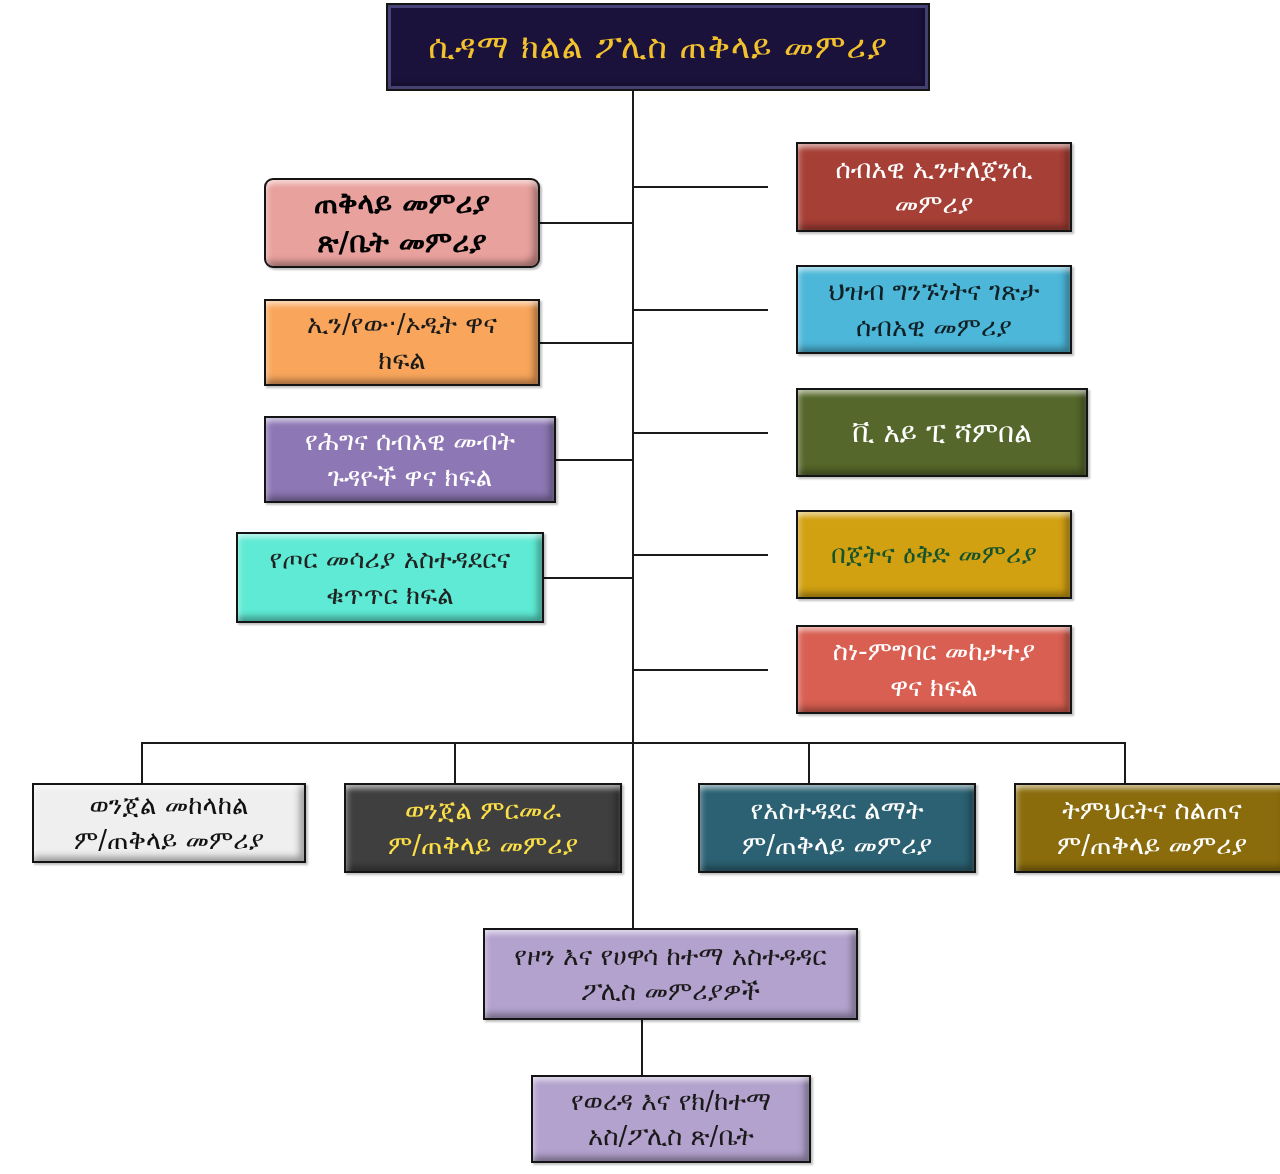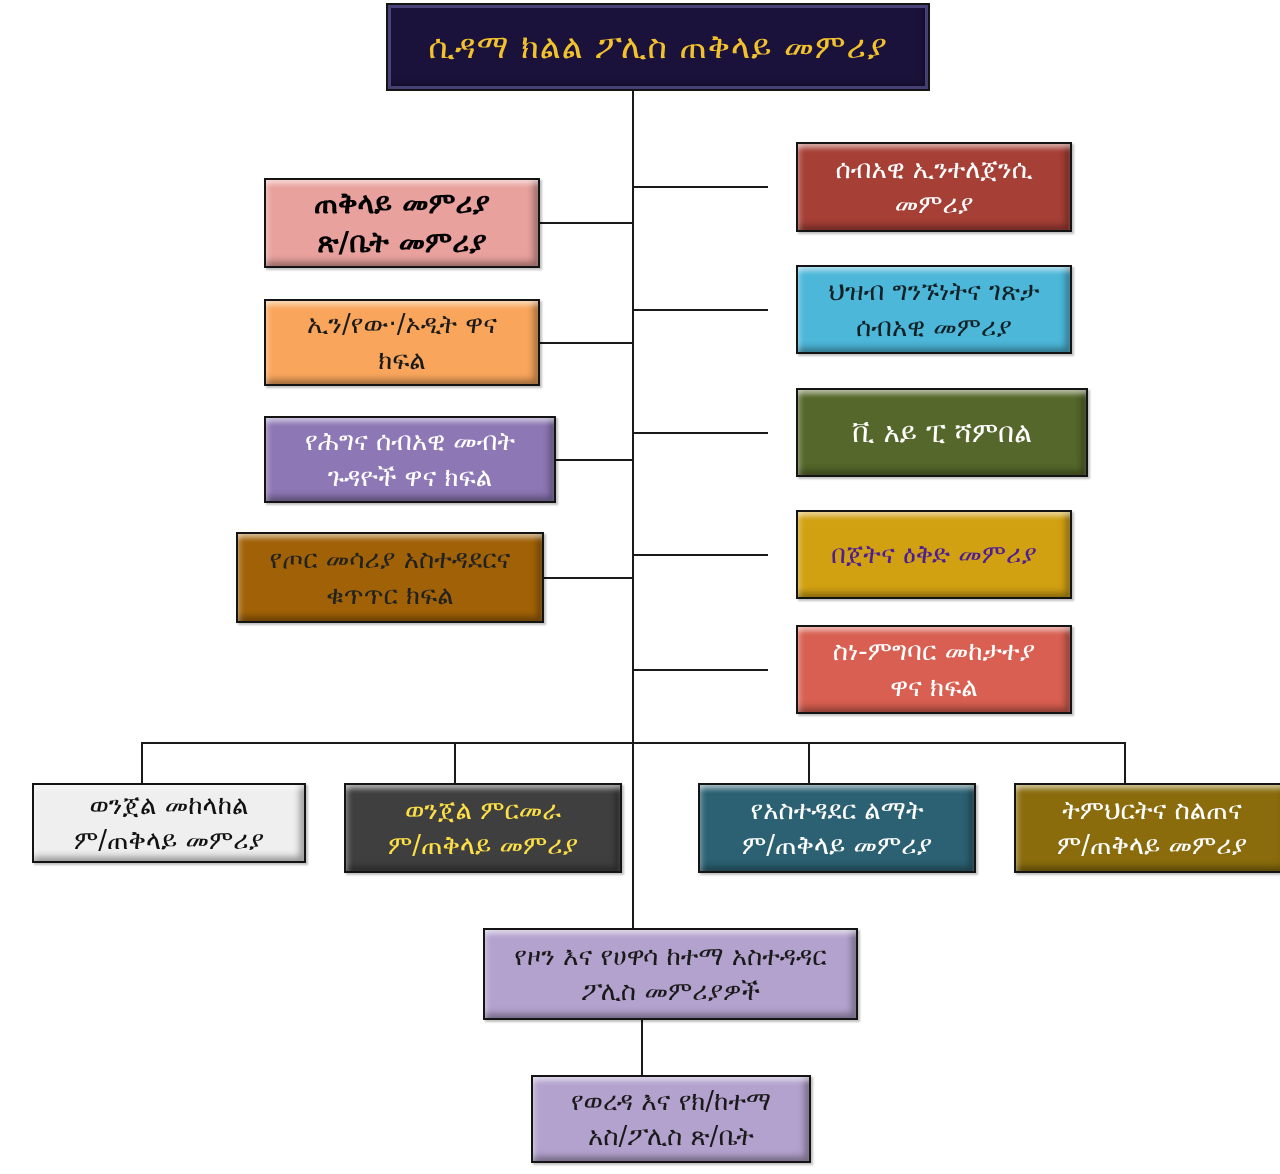--- a/index.html
+++ b/index.html
@@ -22,21 +22,21 @@
     box-shadow:
       inset 0 6px 5px -2px rgba(255,255,255,.55),
       inset 6px 0 5px -3px rgba(255,255,255,.25),
       inset -7px -7px 7px -3px rgba(0,0,0,.38),
       2px 2px 2px rgba(0,0,0,.25);
     margin-left: 28px;
   }
   .line{position:absolute;background:#1a1a1a;}
   #t{left:358px;top:3px;width:544px;height:88px;font-size:33px;letter-spacing:1px;
      box-shadow:inset 0 0 0 3px rgba(110,110,175,.55), inset -6px -6px 7px -3px rgba(0,0,0,.5);}
-  #l1{left:236px;top:178px;width:276px;height:90px;font-weight:bold;font-size:29px;}
+  #l1{left:236px;top:178px;width:276px;height:90px;font-weight:bold;font-size:29px;border-radius:9px;}
   #l2{left:236px;top:299px;width:276px;height:87px;}
   #l3{left:236px;top:416px;width:292px;height:87px;}
   #l4{left:208px;top:532px;width:308px;height:91px;}
   #r1{left:768px;top:142px;width:276px;height:90px;}
   #r2{left:768px;top:265px;width:276px;height:89px;}
   #r3{left:768px;top:388px;width:292px;height:89px;font-size:28px;}
   #r4{left:768px;top:510px;width:276px;height:89px;}
   #r5{left:768px;top:625px;width:276px;height:89px;}
   #b1{left:4px;top:783px;width:274px;height:80px;}
   #b2{left:316px;top:783px;width:278px;height:90px;}
@@ -84,29 +84,29 @@
   <div class="line" id="ln-p" style="background-color: rgb(26, 26, 26);"></div>
 
   <div class="node" id="t" style="background-color: rgb(27, 18, 59); color: rgb(242, 193, 46);">ሲዳማ  ክልል ፖሊስ ጠቅላይ መምሪያ</div>
 
   <div class="node" id="l1" style="background-color: rgb(233, 161, 157); color: rgb(0, 0, 0);">ጠቅላይ  መምሪያ
 ጽ/ቤት  መምሪያ</div>
   <div class="node" id="l2" style="background-color: rgb(249, 166, 92); color: rgb(26, 26, 26);">ኢን/የው·/ኦዲት  ዋና
 ክፍል</div>
   <div class="node" id="l3" style="background-color: rgb(141, 119, 180); color: rgb(255, 255, 255);">የሕግና ሰብአዊ መብት
 ጉዳዮች ዋና ክፍል</div>
-  <div class="node" id="l4" style="background-color: #a16207; color: rgb(34, 34, 34);">የጦር መሳሪያ አስተዳደርና
+  <div class="node" id="l4" style="background-color: #5eead4; color: rgb(34, 34, 34);">የጦር መሳሪያ አስተዳደርና
 ቁጥጥር  ክፍል</div>
 
   <div class="node" id="r1" style="background-color: rgb(166, 63, 53); color: rgb(255, 255, 255);">ሰብአዊ  ኢንተለጀንሲ
 መምሪያ</div>
   <div class="node" id="r2" style="background-color: rgb(76, 183, 217); color: rgb(16, 32, 37);">ህዝብ ግንኙነትና ገጽታ
 ሰብአዊ መምሪያ</div>
   <div class="node" id="r3" style="background-color: rgb(85, 103, 42); color: rgb(255, 255, 255);">ቪ አይ ፒ ሻምበል</div>
-  <div class="node" id="r4" style="background-color: rgb(210, 161, 18); color: #4c1d95;">በጀትና ዕቅድ መምሪያ</div>
+  <div class="node" id="r4" style="background-color: rgb(210, 161, 18); color: #14532d;">በጀትና ዕቅድ መምሪያ</div>
   <div class="node" id="r5" style="background-color: rgb(216, 95, 81); color: rgb(255, 255, 255);">ስነ-ምግባር መከታተያ
 ዋና ክፍል</div>
 
   <div class="node" id="b1" style="background-color: rgb(239, 239, 239); color: rgb(17, 17, 17);">ወንጀል መከላከል
 ም/ጠቅላይ መምሪያ</div>
   <div class="node" id="b2" style="background-color: rgb(63, 63, 63); color: #fde047;">ወንጀል ምርመራ
 ም/ጠቅላይ መምሪያ</div>
   <div class="node" id="b3" style="background-color: rgb(43, 97, 114); color: rgb(255, 255, 255);">የአስተዳደር ልማት
 ም/ጠቅላይ መምሪያ</div>
   <div class="node" id="b4" style="background-color: rgb(138, 108, 12); color: rgb(255, 255, 255);">ትምህርትና ስልጠና

